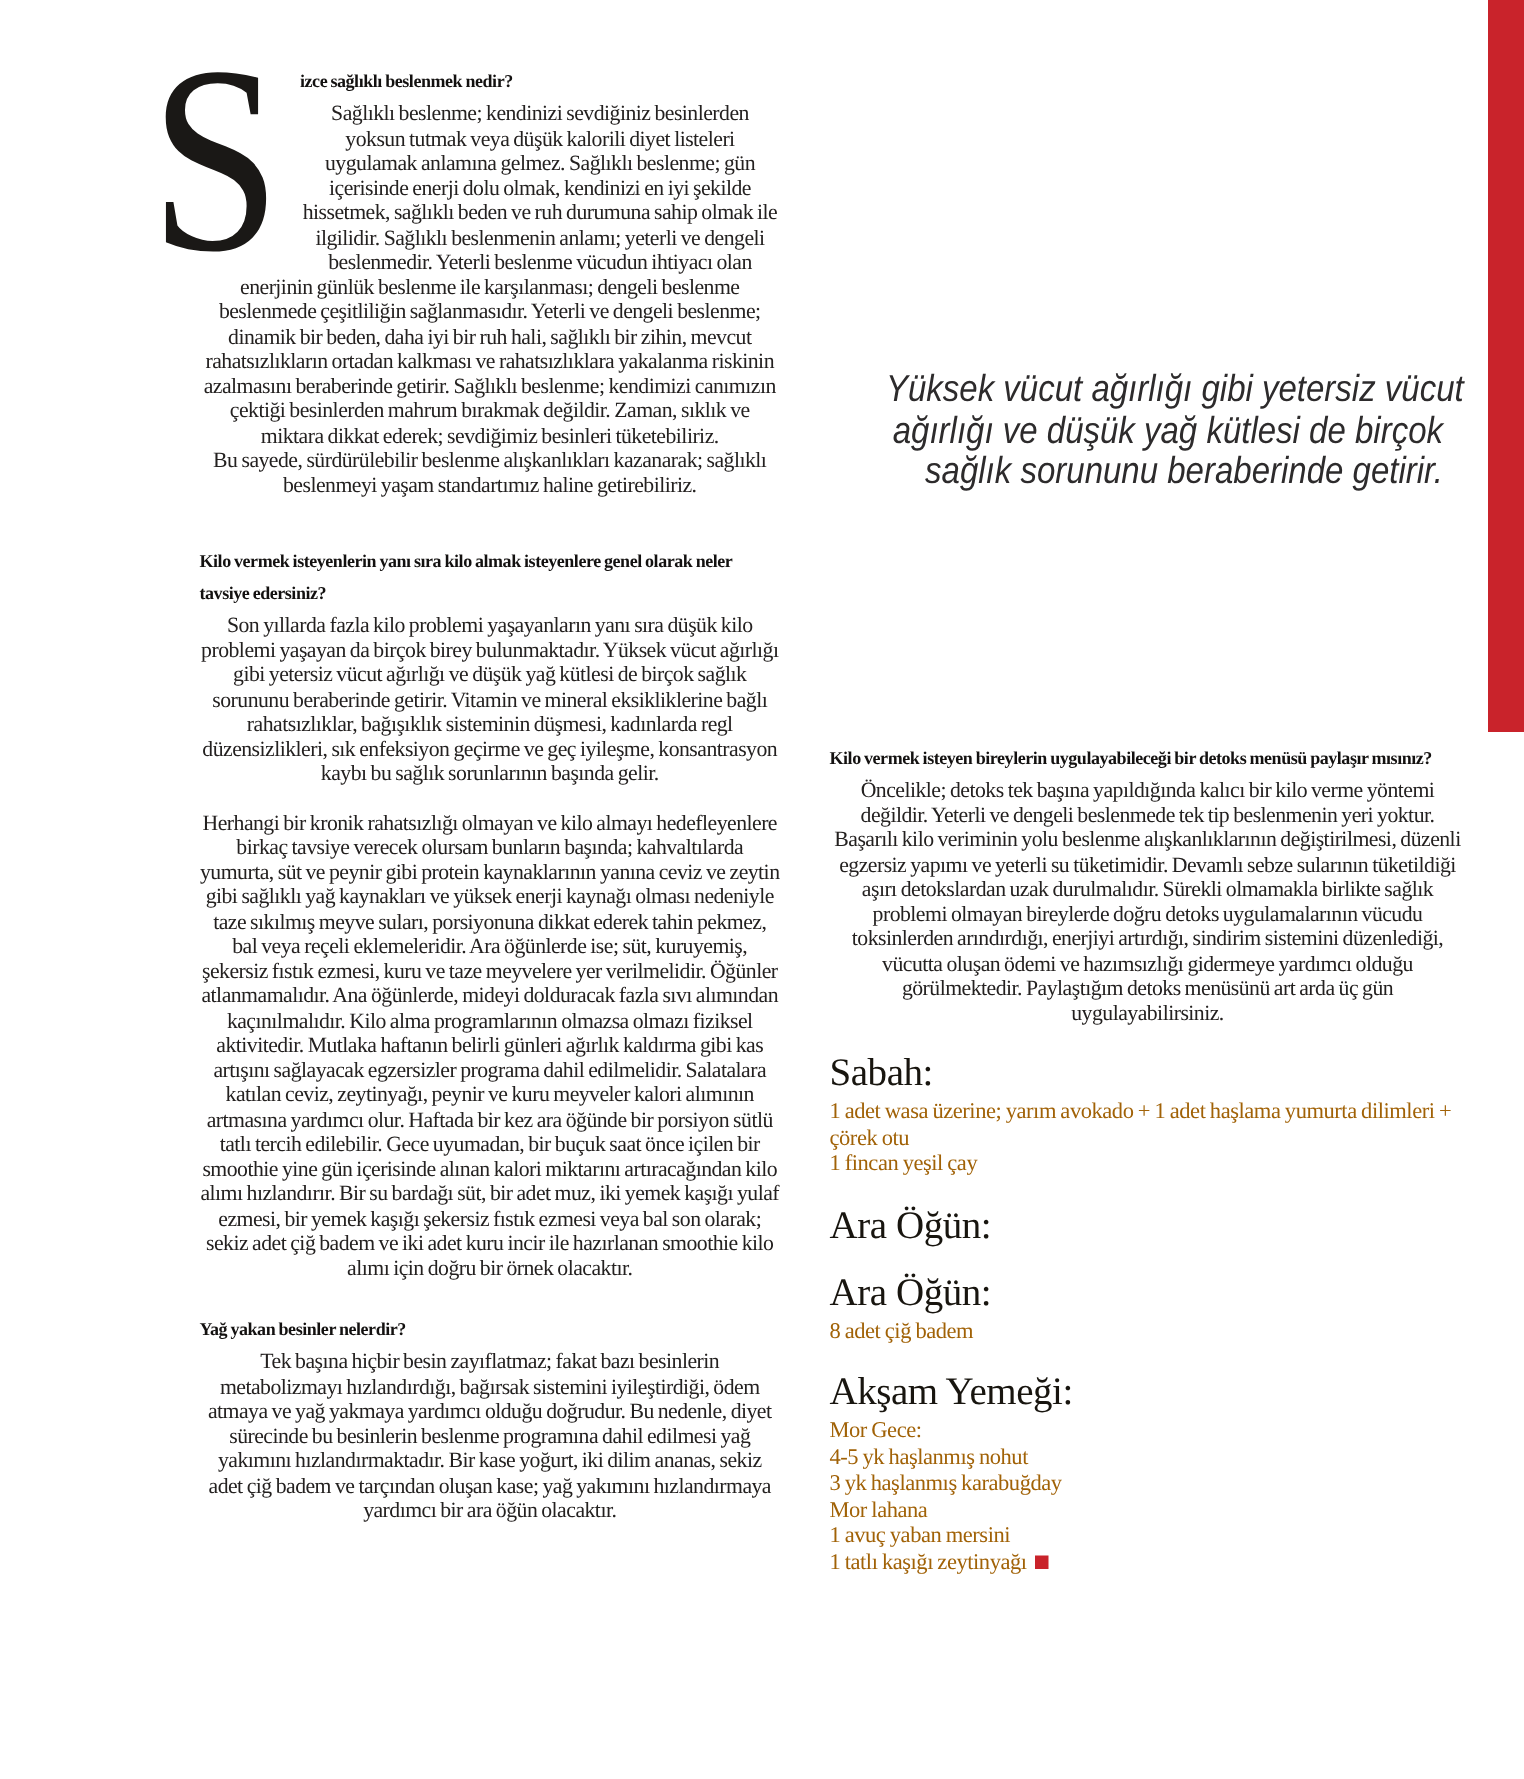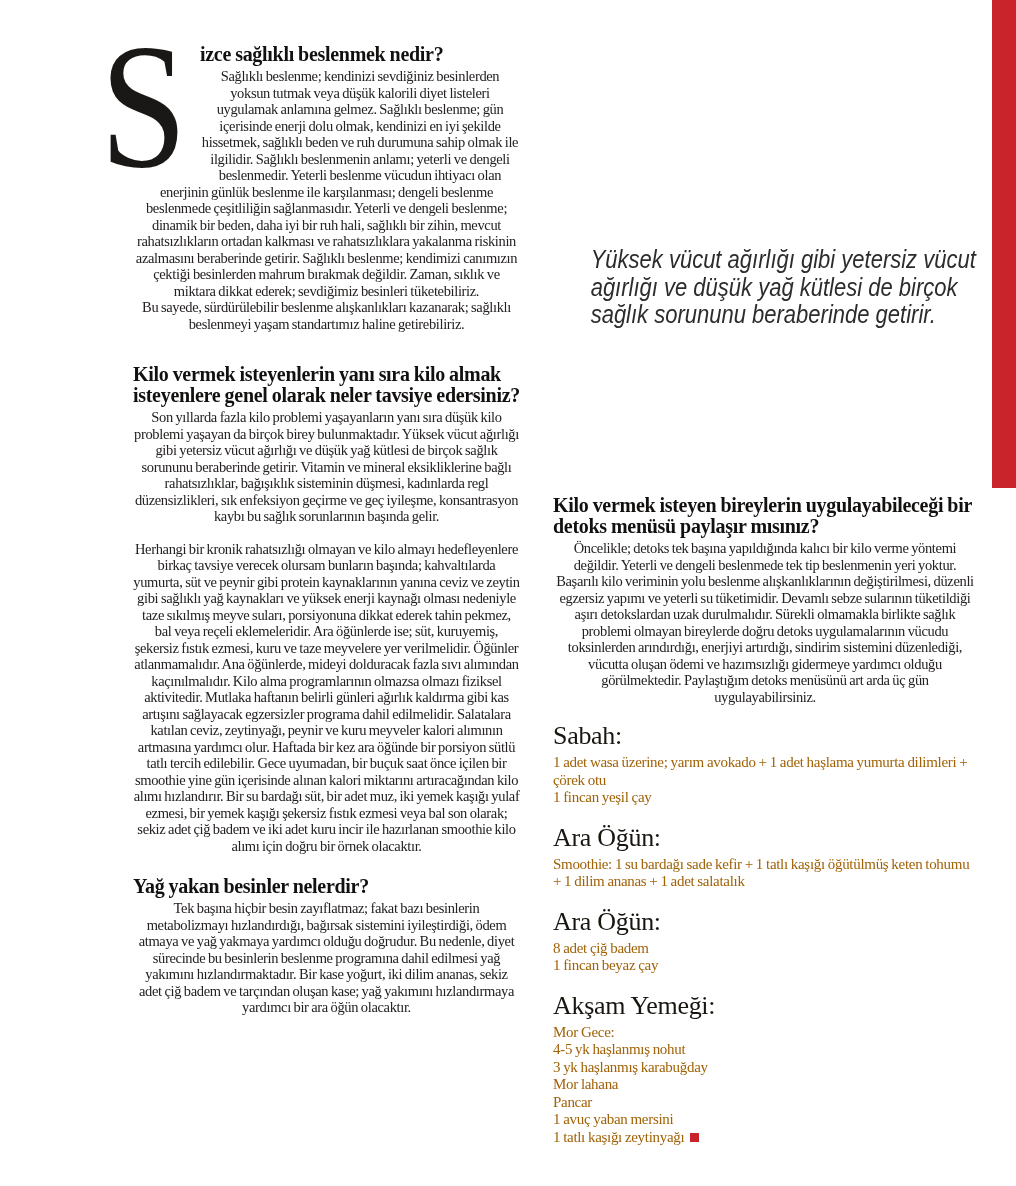--- a/index.html
+++ b/index.html
@@ -24,41 +24,41 @@
     position: absolute; left: 133px; top: 44px; width: 387px;
     color: #242120;
   }
   .body-text {
     font-size: 14.5px; line-height: 16.5px;
     letter-spacing: -0.35px; word-spacing: -0.6px;
     color: #242120; margin: 0;
     text-align: center;
   }
   .q-heading {
-    font-size: 20px; line-height: 21px; font-weight: bold;
+    font-size: 12px; line-height: 21px; font-weight: bold;
     letter-spacing: -0.3px; word-spacing: -0.5px;
     color: #131110; margin: 0 0 3px 0;
   }
   .q-heading.mt { margin-top: 32px; }
   .q-heading.mt2 { margin-top: 22px; }
   .gap-para { margin-top: 16px; }
 
   .dropcap {
     float: left;
     width: 86px; height: 122px;
     margin-left: -33px; margin-right: 14px; margin-top: 2px;
     font-size: 178px; line-height: 0.68;
     color: #1a1816;
     transform: scaleX(0.88); transform-origin: 0 0;
   }
 
   
   .pull-quote {
     position: absolute; left: 540px; top: 246px; width: 422px;
-    text-align: left;
+    text-align: right;
     font-family: "Liberation Sans", sans-serif;
     font-style: italic;
     font-size: 25px; line-height: 27.5px;
     color: #2d2b2c;
   }
   .pull-quote .pq-line {
     white-space: nowrap;
     transform: scaleX(0.88); transform-origin: 100% 50%;
   }
 
@@ -116,34 +116,31 @@
   <p class="body-text">Öncelikle; detoks tek başına yapıldığında kalıcı bir kilo verme yöntemi değildir. Yeterli ve dengeli beslenmede tek tip beslenmenin yeri yoktur. Başarılı kilo veriminin yolu beslenme alışkanlıklarının değiştirilmesi, düzenli egzersiz yapımı ve yeterli su tüketimidir. Devamlı sebze sularının tüketildiği aşırı detokslardan uzak durulmalıdır. Sürekli olmamakla birlikte sağlık problemi olmayan bireylerde doğru detoks uygulamalarının vücudu toksinlerden arındırdığı, enerjiyi artırdığı, sindirim sistemini düzenlediği, vücutta oluşan ödemi ve hazımsızlığı gidermeye yardımcı olduğu görülmektedir. Paylaştığım detoks menüsünü art arda üç gün uygulayabilirsiniz.</p>
 
   <div>
     <div class="meal-title">Sabah:</div>
     <div class="meal-item">1 adet wasa üzerine; yarım avokado + 1 adet haşlama yumurta dilimleri + çörek otu</div>
     <div class="meal-item">1 fincan yeşil çay</div>
   </div>
 
   <div>
     <div class="meal-title">Ara Öğün:</div>
-    <div class="meal-item">Smoothie: 1 su bardağı sade kefir + 1 tatlı kaşığı öğütülmüş keten tohumu + 1 dilim ananas + 1 adet salatalık</div>
   </div>
 
   <div>
     <div class="meal-title">Ara Öğün:</div>
     <div class="meal-item">8 adet çiğ badem</div>
-    <div class="meal-item">1 fincan beyaz çay</div>
   </div>
 
   <div>
     <div class="meal-title">Akşam Yemeği:</div>
     <div class="meal-item">Mor Gece:</div>
     <div class="meal-item">4-5 yk haşlanmış nohut</div>
     <div class="meal-item">3 yk haşlanmış karabuğday</div>
     <div class="meal-item">Mor lahana</div>
-    <div class="meal-item">Pancar</div>
     <div class="meal-item">1 avuç yaban mersini</div>
     <div class="meal-item">
       <span>1 tatlı kaşığı zeytinyağı</span><span class="endmark"></span>
     </div>
   </div>
 </div>
 
 </body></html>

